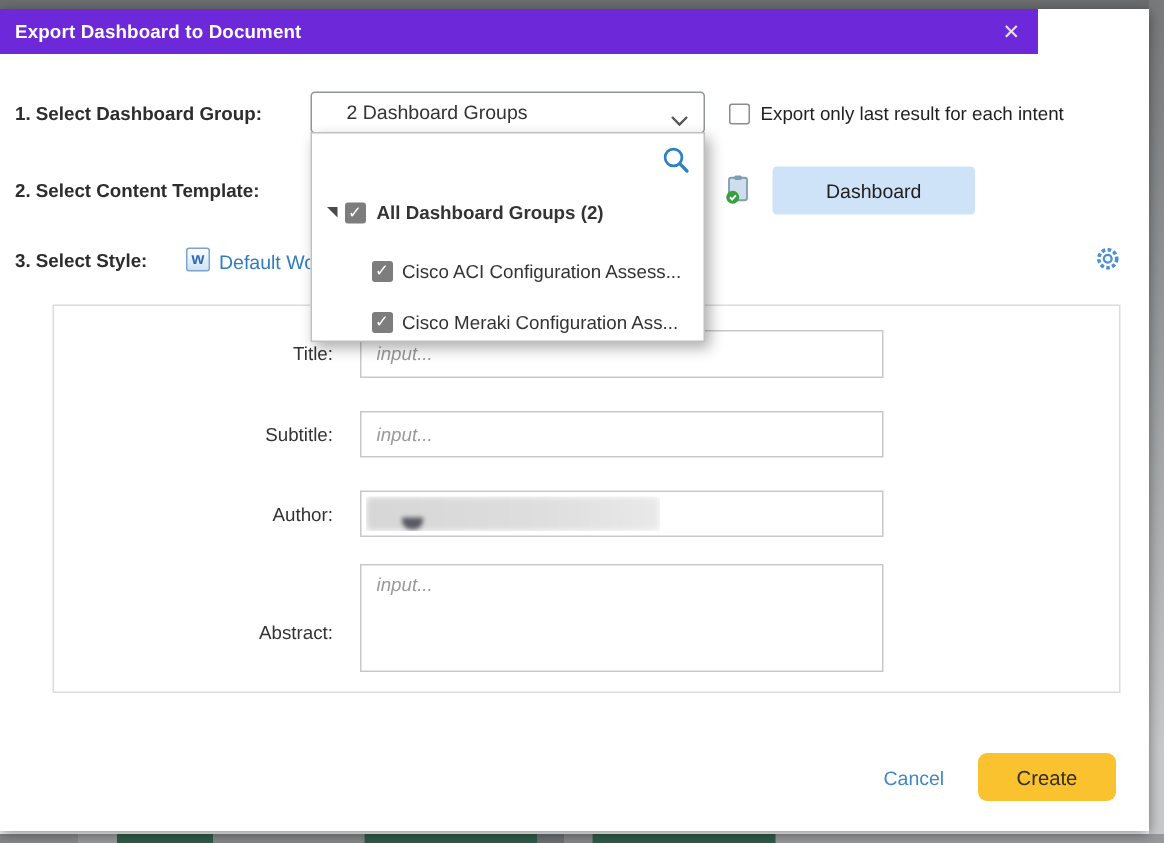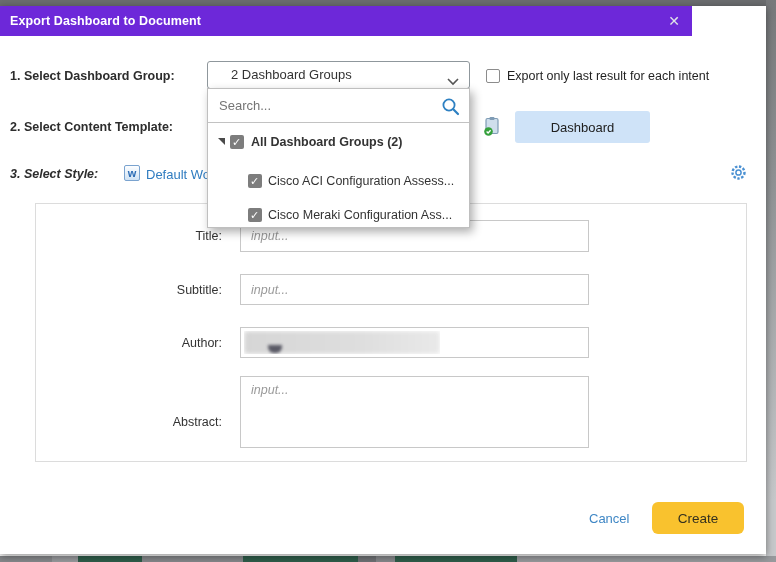--- a/index.html
+++ b/index.html
@@ -134,21 +134,21 @@
       <svg width="18" height="21" viewBox="0 0 18 21">
         <rect x="3" y="2.5" width="12" height="15" rx="1.5" fill="#cfdeec" stroke="#7f9cb5" stroke-width="1.2"></rect>
         <rect x="6.5" y="1" width="5" height="3" rx="1" fill="#7f9cb5"></rect>
         <circle cx="5.5" cy="15.5" r="4.3" fill="#35a03c"></circle>
         <polyline points="3.6,15.5 5.1,17 7.6,14.2" fill="none" stroke="#fff" stroke-width="1.3"></polyline>
       </svg>
     </span>
 
     <button class="customize-btn">Dashboard</button>
 
-    <span class="step-label" style="left:10px; top:161px;font-style:italic;">3. Select Style:</span>
+    <span class="step-label" style="left:10px; top:161px;">3. Select Style:</span>
     <span class="word-icon">w</span>
     <span class="style-link">Default Wo</span>
 
     <span class="gear-icon">
       <svg width="17" height="17" viewBox="0 0 17 17">
         <circle cx="8.5" cy="8.5" r="6" fill="none" stroke="#4a90d2" stroke-width="2.4" stroke-dasharray="2.4 1.6"></circle>
         <circle cx="8.5" cy="8.5" r="2.6" fill="none" stroke="#4a90d2" stroke-width="1.5"></circle>
       </svg>
     </span>
 
@@ -169,21 +169,20 @@
 
     <span class="field-label" style="top:375px;margin-top:34px;">Abstract:</span>
     <textarea class="ta" style="top: 370px; height: 72px;" placeholder="input..."></textarea>
 
     <span class="cancel-link">Cancel</span>
     <button class="create-btn">Create</button>
 
   </div>
 
   <div class="dd-panel">
-    <input class="dd-search" placeholder="Search..." style="">
     <span class="dd-search-icon">
       <svg width="19" height="19" viewBox="0 0 19 19">
         <circle cx="8" cy="8" r="5.6" fill="none" stroke="#2e80c2" stroke-width="1.8"></circle>
         <line x1="12.3" y1="12.3" x2="17" y2="17" stroke="#2e80c2" stroke-width="2.2" stroke-linecap="round"></line>
       </svg>
     </span>
 
     <div class="tree-row" style="left:0; top:45px; width:263px;">
       <span class="tree-tri"></span>
       <span class="tree-cb" style="left:22px; top:1px;"></span>

